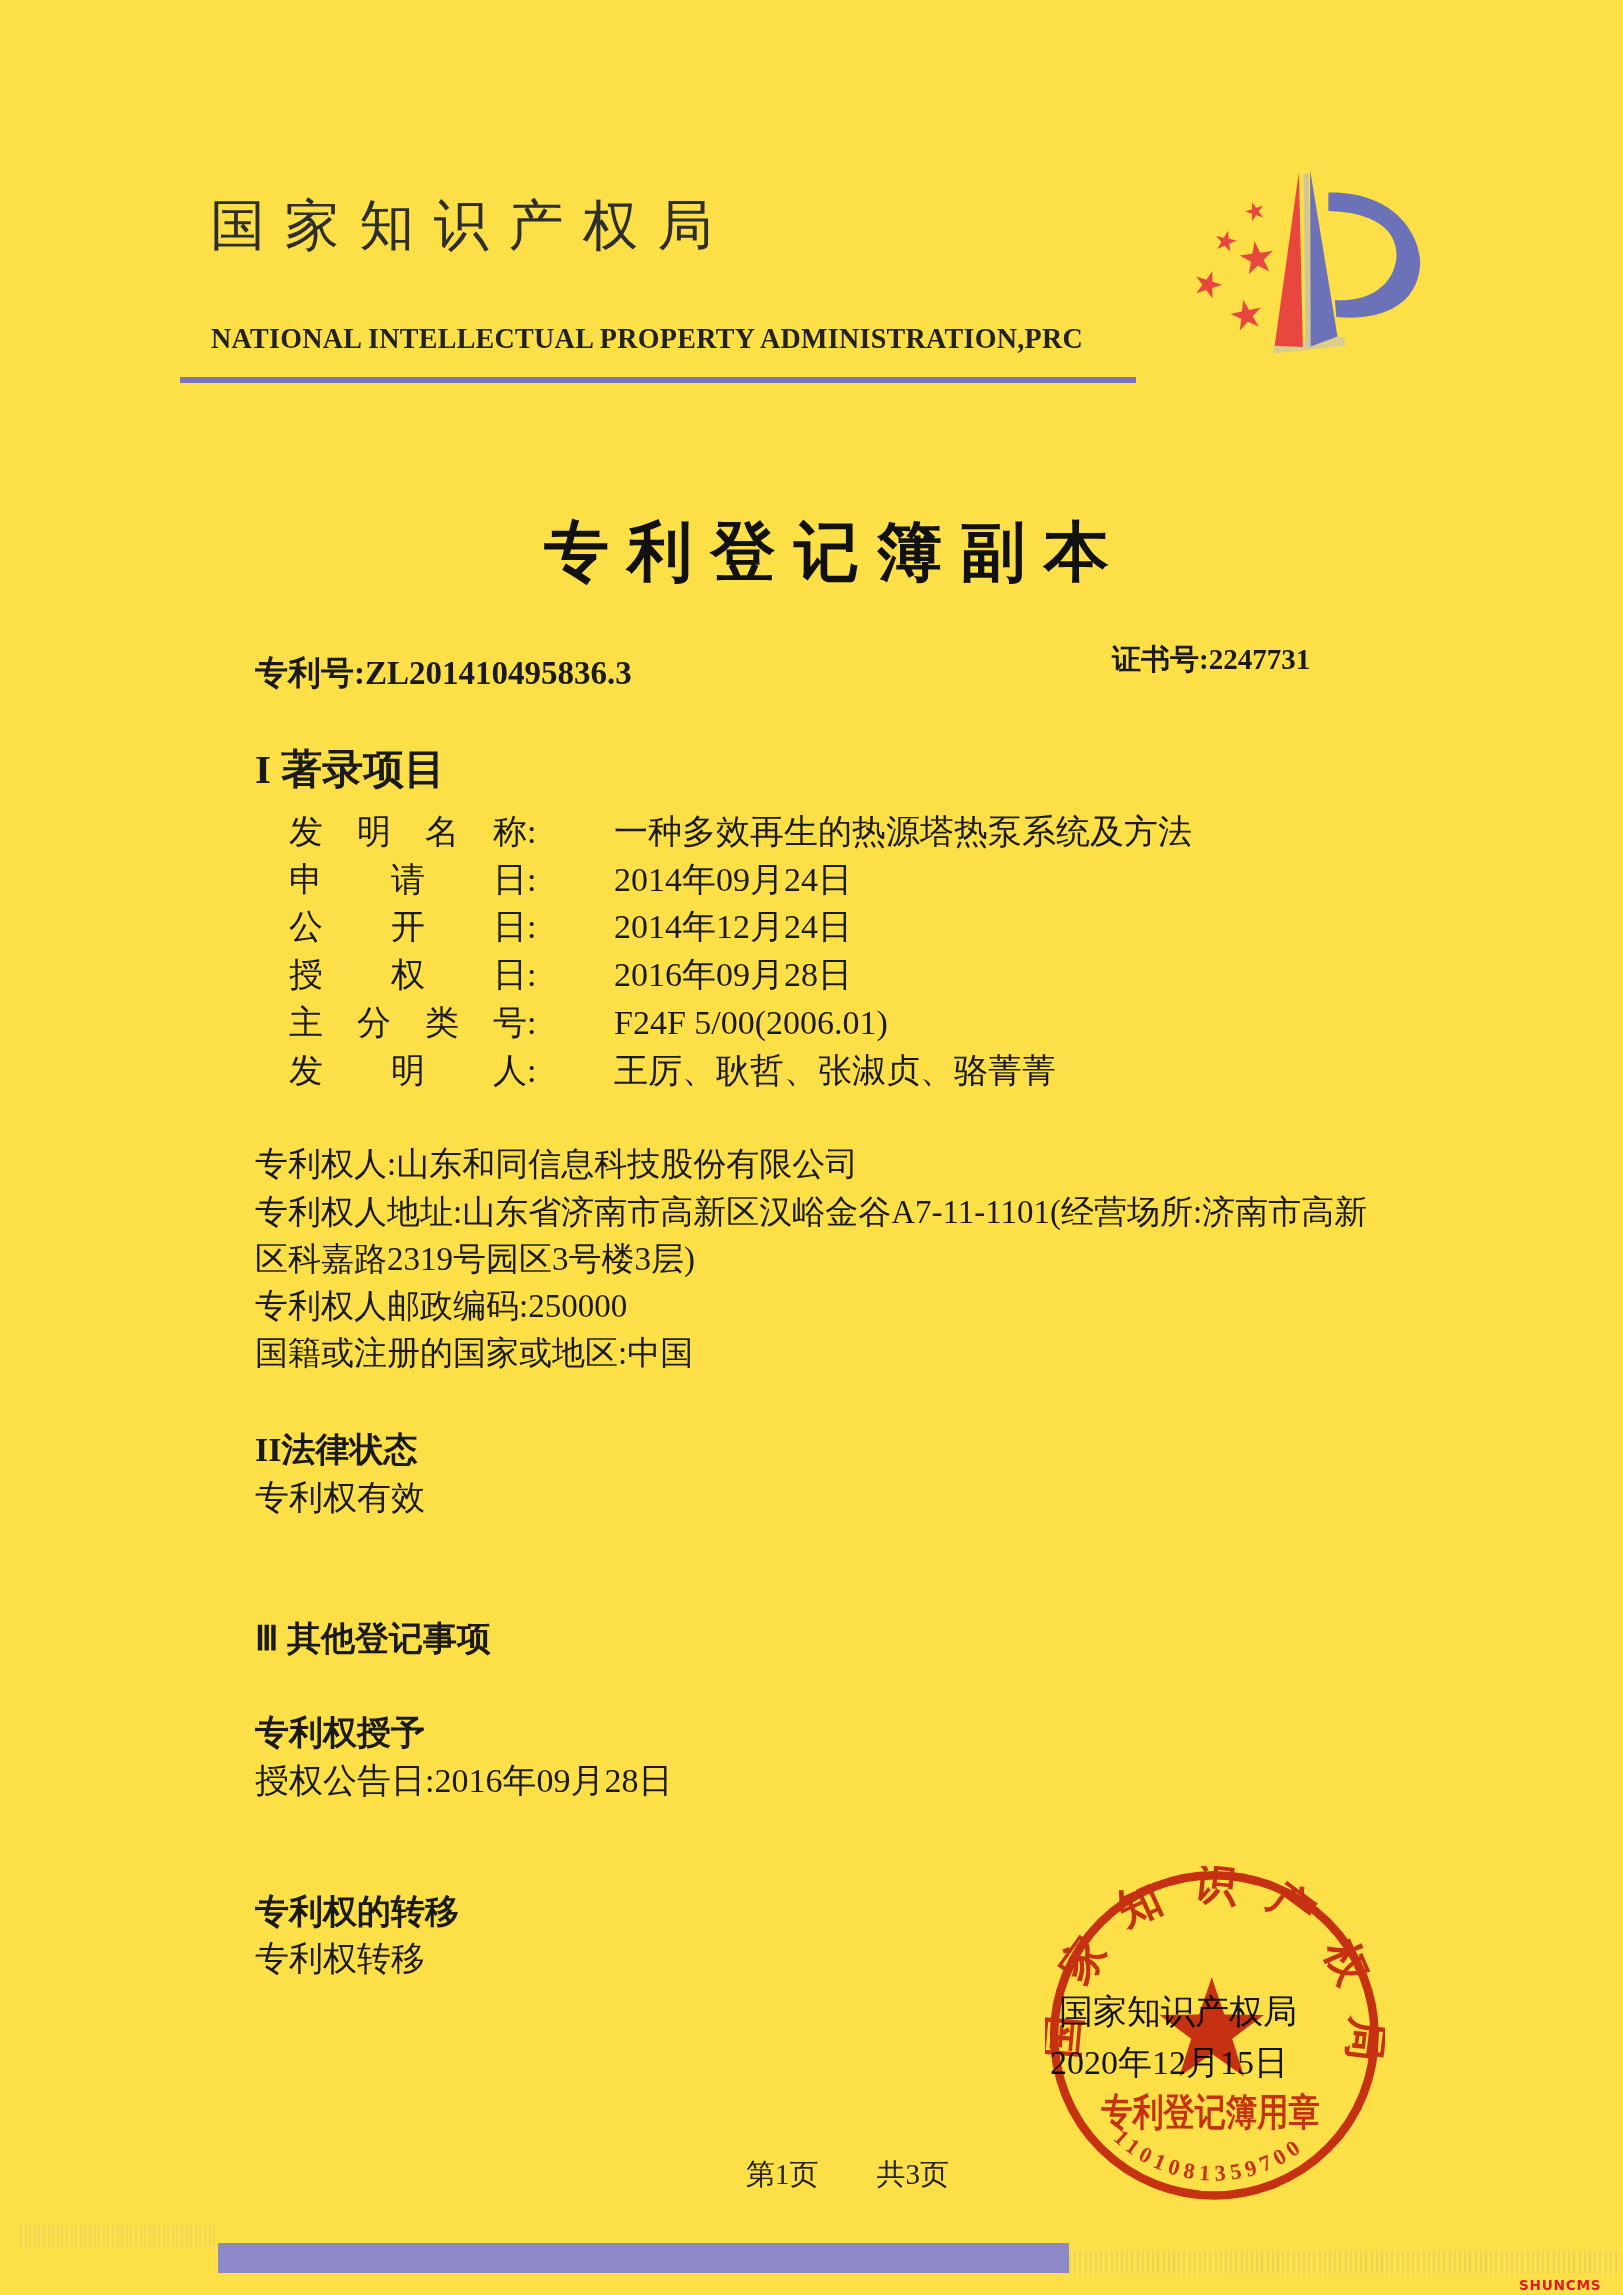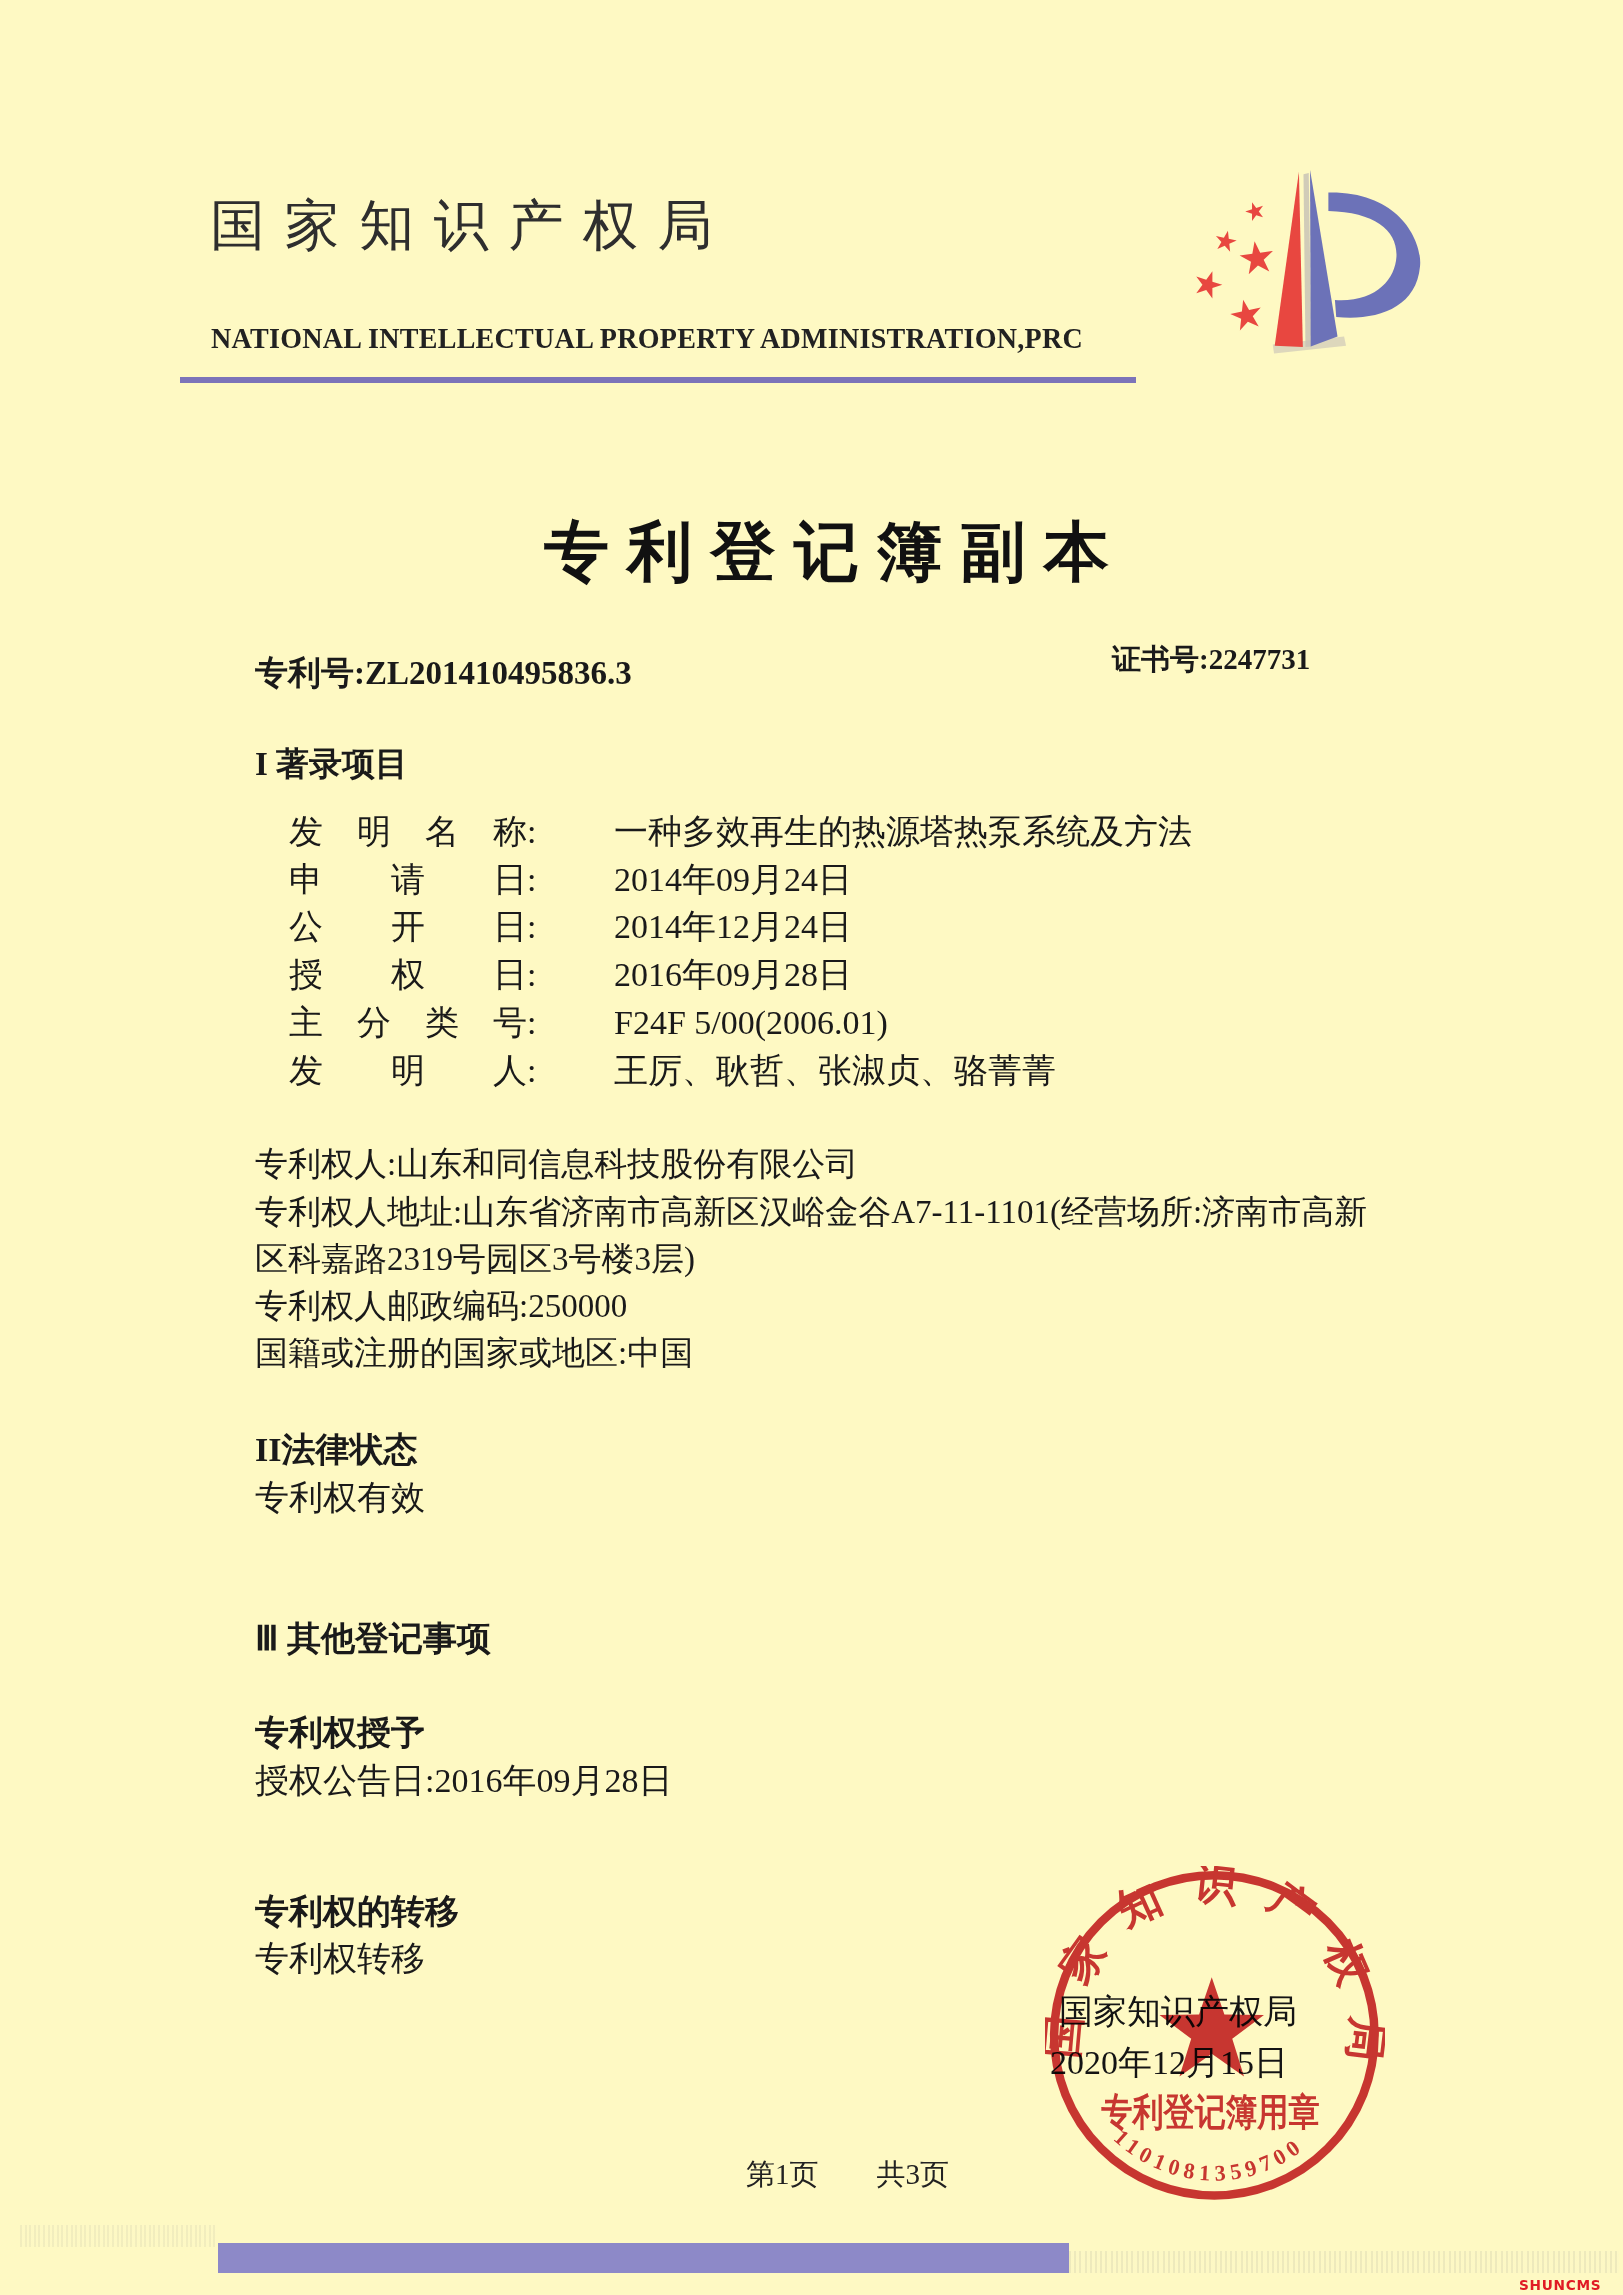--- a/index.html
+++ b/index.html
@@ -1,35 +1,35 @@
 <!DOCTYPE html>
 <html style="font-size:10.5px"><head>
 <meta charset="utf-8">
 <style>
   html,body{margin:0;padding:0;background:#e9e9e9;}
   .page{
     position:relative;
     width:1624px;height:2295px;
-    background:#fef9c3;
+    background:#fde047;
     overflow:hidden;
     font-family:"Liberation Serif", serif;
     color:#1a1a1a;
   }
   .abs{position:absolute;white-space:pre;line-height:1.15;}
   
   .agency-cn{left:210px;top:194px;font-size:55px;letter-spacing:19.6px;color:#2e2e2e;}
   .agency-en{left:211px;top:322px;font-size:29.5px;font-weight:bold;letter-spacing:0.3px;color:#222;
              transform:scaleX(.95);transform-origin:left top;}
   .header-rule{position:absolute;left:180px;top:377px;width:956px;height:5.9px;background:#7c74b9;}
   
   .doc-title{left:544px;top:499px;font-size:65px;font-weight:bold;letter-spacing:18.3px;color:#111;margin-top:16px;}
   .patent-no{left:255px;top:643px;font-size:33px;font-weight:bold;margin-top:12px;}
   .cert-no{left:1112px;top:643px;font-size:29px;font-weight:bold;}
   
-  .h1{left:255px;font-size:33px;font-weight:bold;}
+  .h1{left:255px;font-size:41px;font-weight:bold;}
   .row{left:255px;font-size:34px;margin-left:34px;}
   .f-label{display:inline-block;width:325px;}
   .ownline{left:255px;font-size:33px;}
   .b52{left:255px;font-size:34px;font-weight:bold;}
   .n52{left:255px;font-size:34px;}
   .footer{left:746px;top:2158px;font-size:29px;color:#222;}
   
   .stamp-line1{left:1059px;top:1992px;font-size:34px;color:#141414;}
   .stamp-line2{left:1050px;top:2043px;font-size:34px;color:#141414;}
   .stamp-svg{position:absolute;left:1045px;top:1866px;mix-blend-mode:multiply;opacity:.92;}

